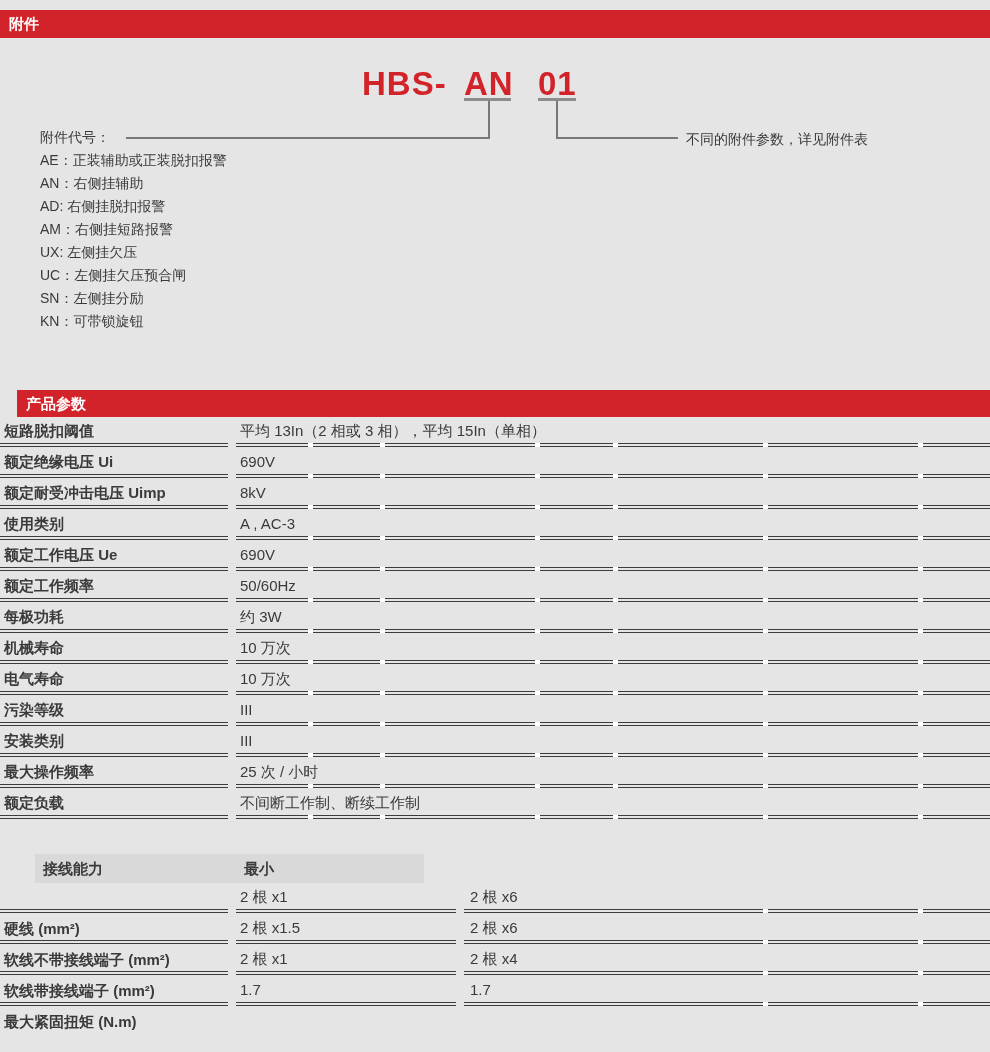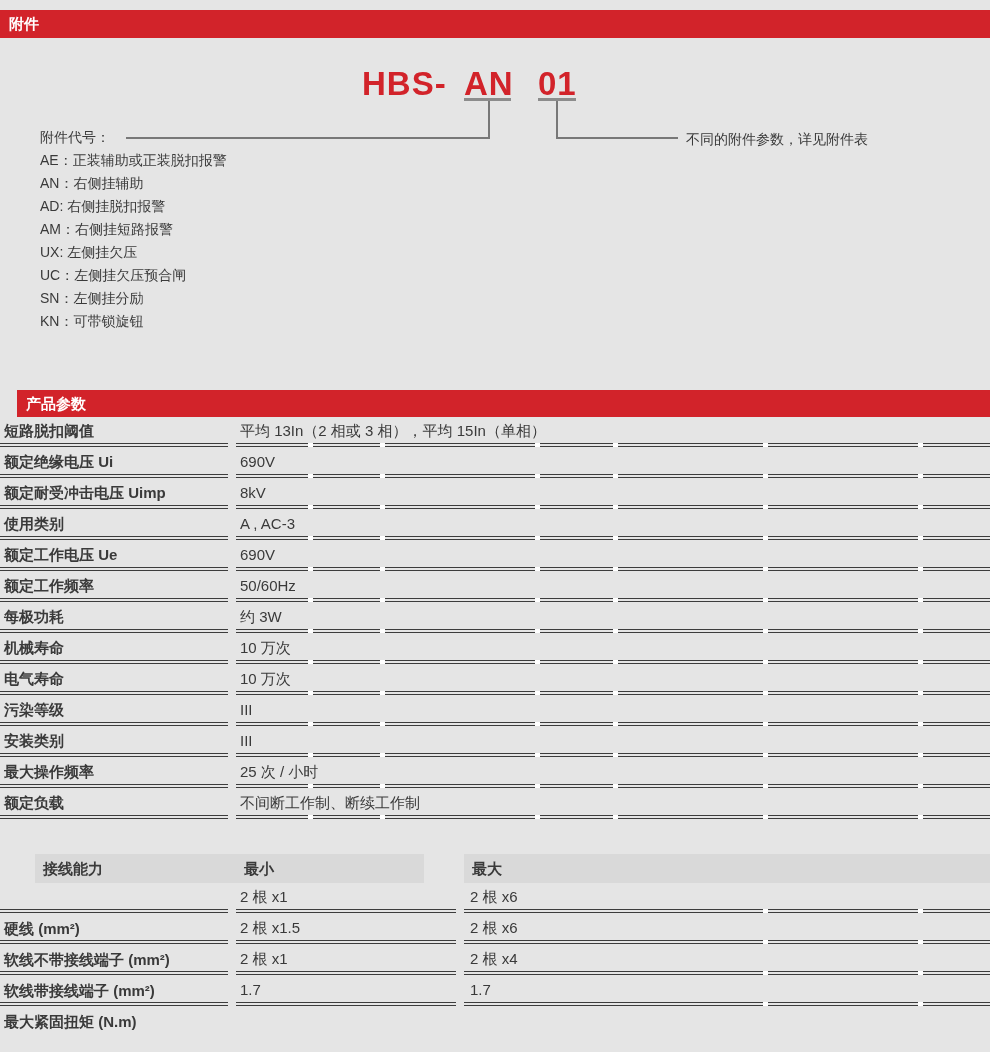--- a/index.html
+++ b/index.html
@@ -180,21 +180,20 @@
       <div class="p-value">不间断工作制、断续工作制</div>
       <div class="sep sep-l"></div>
       <div class="sep sep-r"></div>
     </div>
   </div>
 
   <div class="wire-table">
     <div class="w-header">
       <div class="w-hcell w-h1">接线能力</div>
       <div class="w-hcell w-h2">最小</div>
-      <div class="w-hcell w-h3">最大</div>
     </div>
     <div class="w-row">
       <div class="w-label">硬线 (mm²)</div>
       <div class="w-min">2 根 x1</div>
       <div class="w-max">2 根 x6</div>
       <div class="sep sep-c1"></div>
       <div class="sep sep-c2"></div>
       <div class="sep sep-c3"></div>
     </div>
     <div class="w-row">

